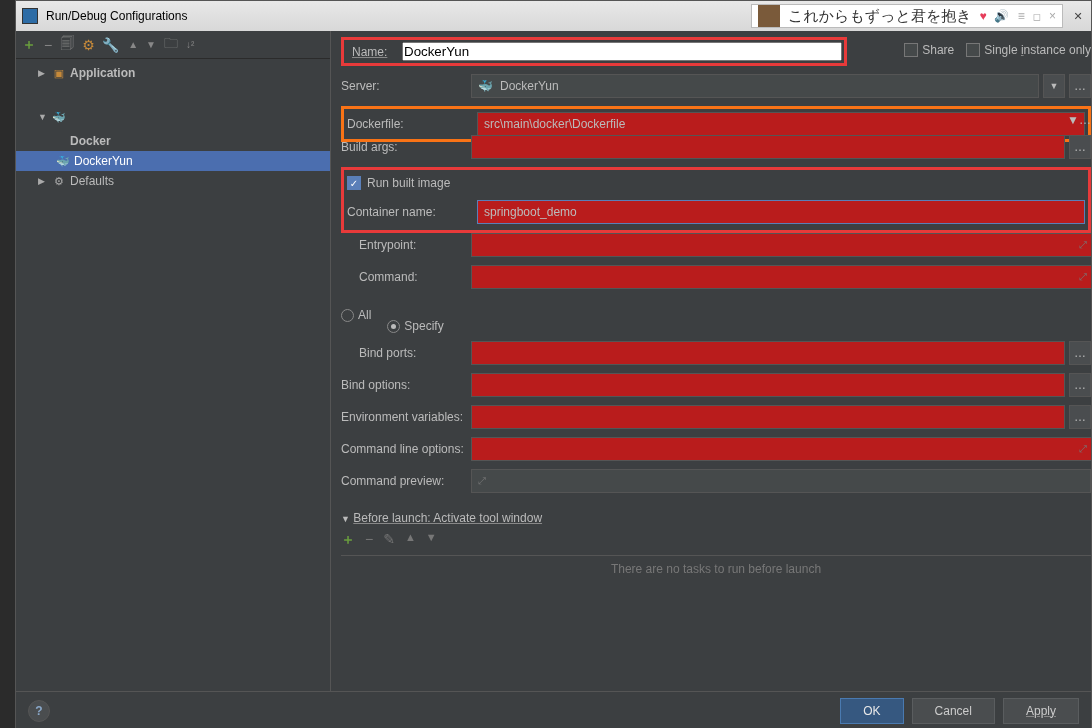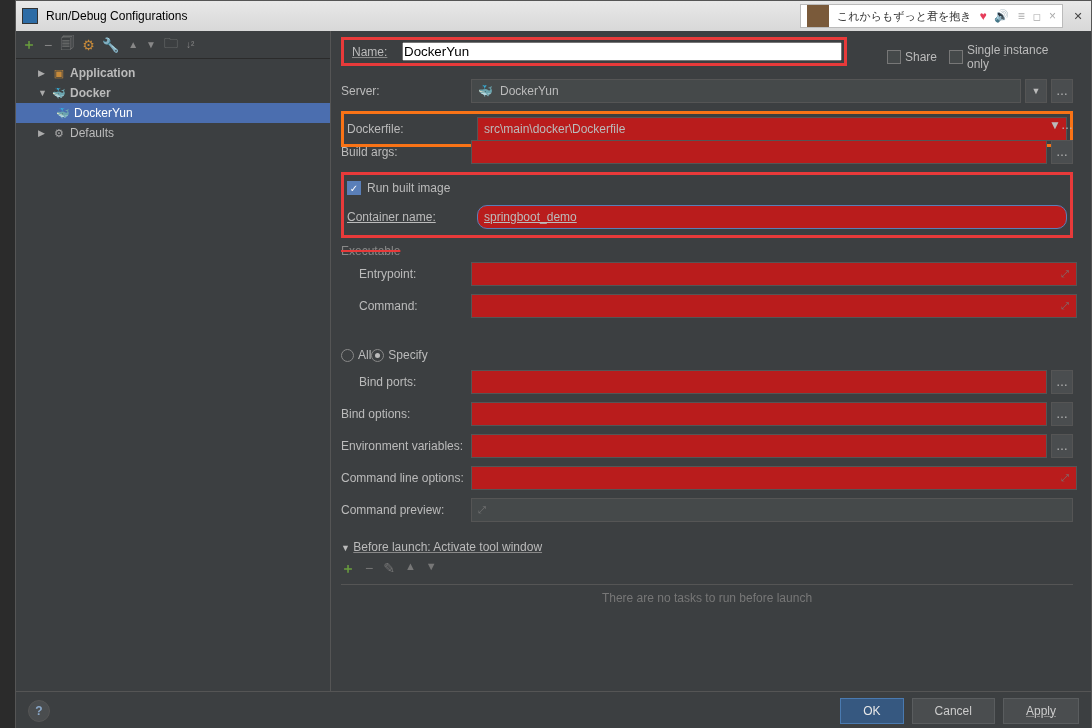--- a/index.html
+++ b/index.html
@@ -4,62 +4,62 @@
 <style>
 * { box-sizing: border-box; margin: 0; padding: 0; font-family: "Segoe UI", Arial, sans-serif; }
 body { background: #313335; color: #bbbbbb; font-size: 12px; width: 1092px; height: 728px; overflow: hidden; position: relative; }
 .outer-bg { position: absolute; left: 0; top: 0; width: 15px; height: 728px; background: #2b2b2b; }
 .dialog { position: absolute; left: 15px; top: 0; width: 1077px; height: 728px; background: #3c3f41; border: 1px solid #555; }
 .titlebar { height: 30px; background: linear-gradient(#e8e8e8,#d8d8d8); display: flex; align-items: center; padding: 0 6px; color: #000; }
 .titlebar .app-icon { width: 16px; height: 16px; background: #2d6ca6; margin-right: 8px; border: 1px solid #333; }
 .titlebar .title { flex: 1; font-size: 12px; }
 .titlebar .media-box { display: flex; align-items: center; gap: 8px; background: #fff; border: 1px solid #bbb; padding: 2px 6px; height: 24px; }
 .titlebar .avatar { width: 22px; height: 22px; background: #7a5a3a; }
-.titlebar .jp-text { font-size: 11px; color: #333; }
+.titlebar .jp-text { font-size: 15px; color: #333; }
 .titlebar .heart { color: #e63c5a; }
 .titlebar .speaker { color: #aaa; }
 .titlebar .win-btns { display: flex; gap: 6px; margin-left: 8px; }
 .titlebar .win-btn { width: 14px; height: 14px; font-size: 11px; color: #444; display:flex; align-items:center; justify-content:center; cursor:pointer; }
 .body { display: flex; height: 660px; }
 .sidebar { width: 315px; background: #3c3f41; border-right: 1px solid #555; }
 .sidebar-toolbar { height: 28px; background: #3c3f41; display: flex; align-items: center; padding: 0 6px; gap: 8px; border-bottom: 1px solid #2b2b2b; }
 .sidebar-toolbar span { color: #888; font-size: 14px; cursor: pointer; }
 .sidebar-toolbar .plus { color: #6a9e3e; font-weight: bold; }
 .tree { padding: 4px 0; }
 .tree-item { display: flex; align-items: center; padding: 3px 8px; gap: 4px; cursor: pointer; }
 .tree-item.lvl1 { padding-left: 22px; }
 .tree-item.lvl2 { padding-left: 40px; }
 .tree-item.selected { background: #4b6eaf; color: #fff; }
 .tree-item .arrow { width: 10px; font-size: 9px; color: #aaa; }
 .tree-item .node-icon { width: 14px; height: 14px; font-size: 11px; display:flex; align-items:center; justify-content:center; }
 .whale { color: #4fb8e8; }
 .app-ico { color: #c68a3a; }
 .gears { color: #aaa; }
-.form { flex: 1; padding: 0 18px 0 10px; overflow: hidden; }
+.form { flex: 1; padding: 0 0 0 10px; overflow: hidden; }
 .row { display: flex; align-items: center; margin-bottom: 8px; }
 .row label { width: 130px; color: #bbbbbb; font-size: 12px; }
 .row .input { flex: 1; height: 24px; background: #b91c1c; border: 1px solid #555; color: #bbb; padding: 0 6px; font-size: 12px; }
 .row .input.dropdown { background: #45494a; }
 .row .drop-btn { width: 22px; height: 24px; background: #4a4d4f; border: 1px solid #555; color: #bbb; display:flex; align-items:center; justify-content:center; font-size: 9px; cursor:pointer; margin-left: 4px;}
 .row .more-btn { width: 22px; height: 24px; background: #4a4d4f; border: 1px solid #555; color: #bbb; display:flex; align-items:center; justify-content:center; cursor:pointer; margin-left: 4px;}
 .row .expand-corner { font-size: 10px; color: #777; padding-right: 4px; }
 .header-right { display: flex; align-items: center; gap: 12px; margin-left: 20px; }
 .check { width: 14px; height: 14px; border: 1px solid #777; background: #45494a; display: inline-flex; align-items: center; justify-content: center; font-size: 10px; }
 .check.checked { background: #5a7fb8; border-color:#5a7fb8; color:#fff; }
 .top-row { display: flex; align-items: flex-start; gap: 10px; }
 .name-wrap { border: 3px solid #e83a3a; padding: 2px; }
 .name-inner { display: flex; align-items: center; }
 .name-inner label { width: 56px; padding-left: 6px; }
 .name-inner .input { width: 440px; }
 .dockerfile-box { border: 3px solid #f97316; padding: 3px; }
 .run-box { border: 3px solid #e83a3a; padding: 6px 3px; }
 .section-label { color: #888; font-size: 12px; margin: 6px 0 4px 0; }
 .section-label.struck { text-decoration: line-through; text-decoration-color: #e83a3a; text-decoration-thickness: 2px; }
 .indent { padding-left: 18px; }
-.radio-group { display: flex; align-items: flex-end; }
+.radio-group { display: flex; align-items: center; gap: 16px; }
 .radio { width: 13px; height: 13px; border: 1px solid #888; border-radius: 50%; display: inline-flex; align-items: center; justify-content: center; }
 .radio .dot { width: 5px; height: 5px; background: #bbb; border-radius: 50%; }
 .preview { flex:1; height: 24px; background: #45494a; border: 1px solid #555; color: #999; padding: 0 6px; font-family: Consolas, monospace; font-size: 11px; display:flex; align-items:center; }
 .before-launch { margin-top: 18px; }
 .bl-title { font-size: 12px; color: #bbb; cursor: pointer; }
 .bl-toolbar { display: flex; gap: 10px; margin: 6px 0; }
 .bl-toolbar span { color: #777; font-size: 14px; cursor:pointer; }
 .bl-toolbar .plus { color: #6a9e3e; font-weight: bold; }
 .bl-empty { height: 24px; border-top: 1px solid #555; text-align: center; color: #777; padding-top: 6px; font-size: 12px; }
 .footer { height: 38px; border-top: 1px solid #555; display: flex; align-items: center; padding: 0 12px; background: #3c3f41; }
@@ -108,21 +108,21 @@
       </div>
       <div class="tree">
         <div class="tree-item lvl1">
           <span class="arrow">▶</span>
           <span class="node-icon app-ico">▣</span>
           <span style="font-weight:bold;">Application</span>
         </div>
         <div class="tree-item lvl1">
           <span class="arrow">▼</span>
           <span class="node-icon whale">🐳</span>
-          <span style="font-weight:bold;">Docker</span>
+          <span style="font-weight:bold;margin-top:48px;">Docker</span>
         </div>
         <div class="tree-item lvl2 selected">
           <span class="node-icon whale">🐳</span>
           <span>DockerYun</span>
         </div>
         <div class="tree-item lvl1">
           <span class="arrow">▶</span>
           <span class="node-icon gears">⚙</span>
           <span>Defaults</span>
         </div>
@@ -179,27 +179,26 @@
         <div class="more-btn">…</div>
       </div>
 
       <div class="run-box">
         <div class="row" style="margin-bottom:10px;">
           <label style="display:flex; align-items:center; gap:6px; width:auto;">
             <span class="check checked">✓</span>
             <span>Run built image</span>
           </label>
         </div>
-        <div class="row" style="margin-bottom:0;text-decoration:underline;">
+        <div class="row" style="margin-bottom:0;">
           <label>Container name:</label>
-          <input class="input" style="border-color: rgb(90, 127, 184); border-radius: 10px;" value="springboot_demo">
-        </div>
-      </div>
-
-      <div class="section-label struck">Executable</div>
+          <input class="input" style="border-color: rgb(90, 127, 184);" value="springboot_demo">
+        </div>
+      </div>
+
 
       <div class="row indent">
         <label style="width:112px;">Entrypoint:</label>
         <input class="input" value="" style="">
         <span class="expand-corner" style="margin-left:-16px;">⤢</span>
       </div>
 
       <div class="row indent">
         <label style="width:112px;">Command:</label>
         <input class="input" value="" style="">

